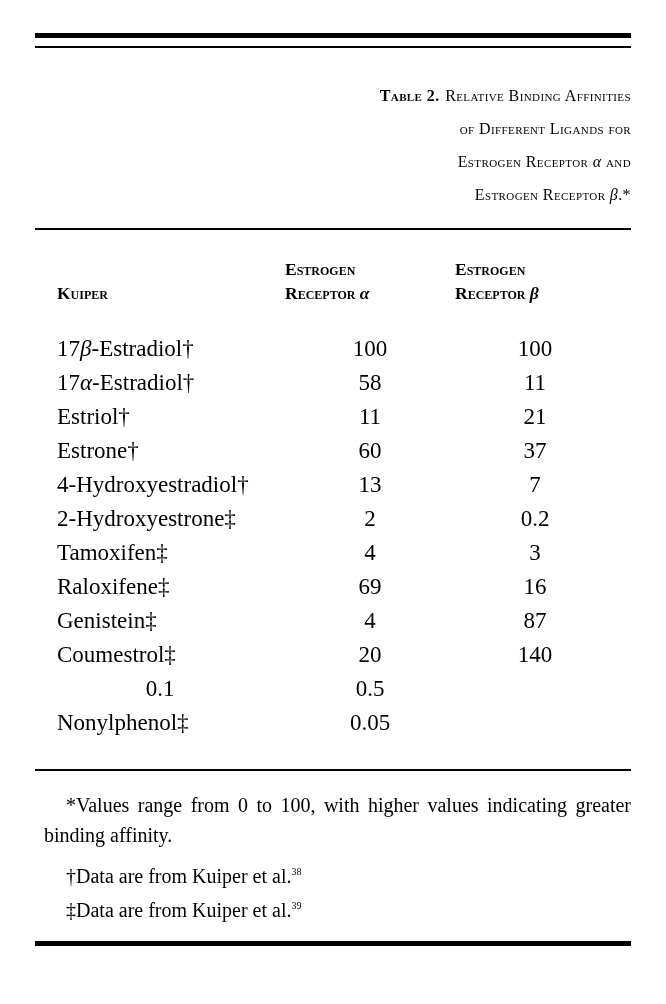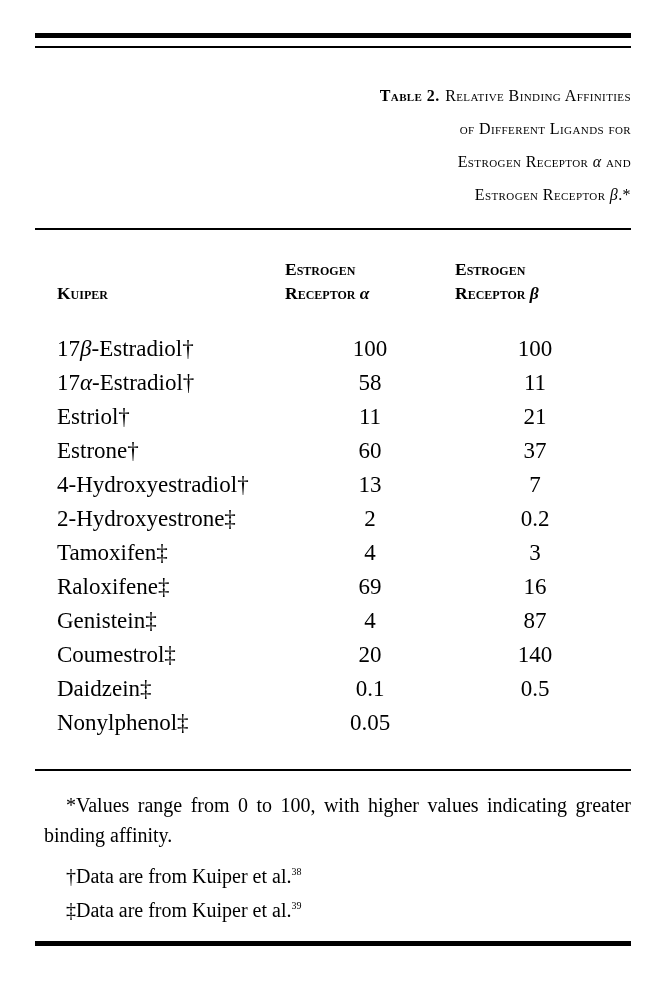--- a/index.html
+++ b/index.html
@@ -166,21 +166,20 @@
       <div class="cell ligand greekify">Genistein‡</div>
       <div class="cell val">4</div>
       <div class="cell val">87</div>
     </div>
     <div class="row">
       <div class="cell ligand greekify">Coumestrol‡</div>
       <div class="cell val">20</div>
       <div class="cell val">140</div>
     </div>
     <div class="row">
-      <div class="cell ligand greekify">Daidzein‡</div>
       <div class="cell val">0.1</div>
       <div class="cell val">0.5</div>
     </div>
     <div class="row">
       <div class="cell ligand greekify">Nonylphenol‡</div>
       <div class="cell val">0.05</div>
     </div>
   </div>
 
   <div class="rule thin above-foot"></div>

